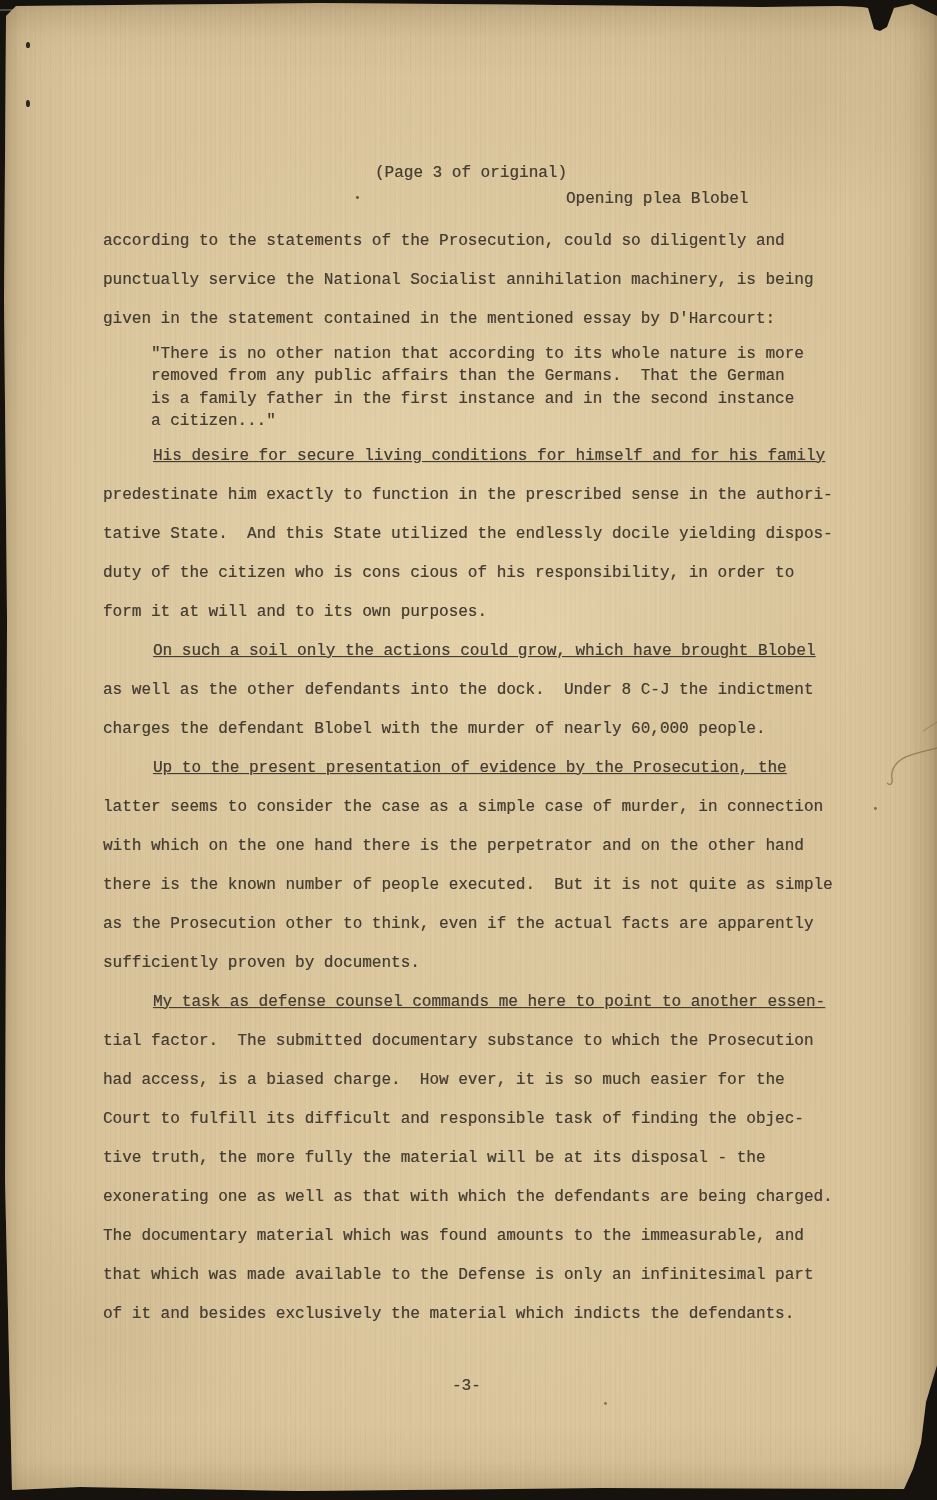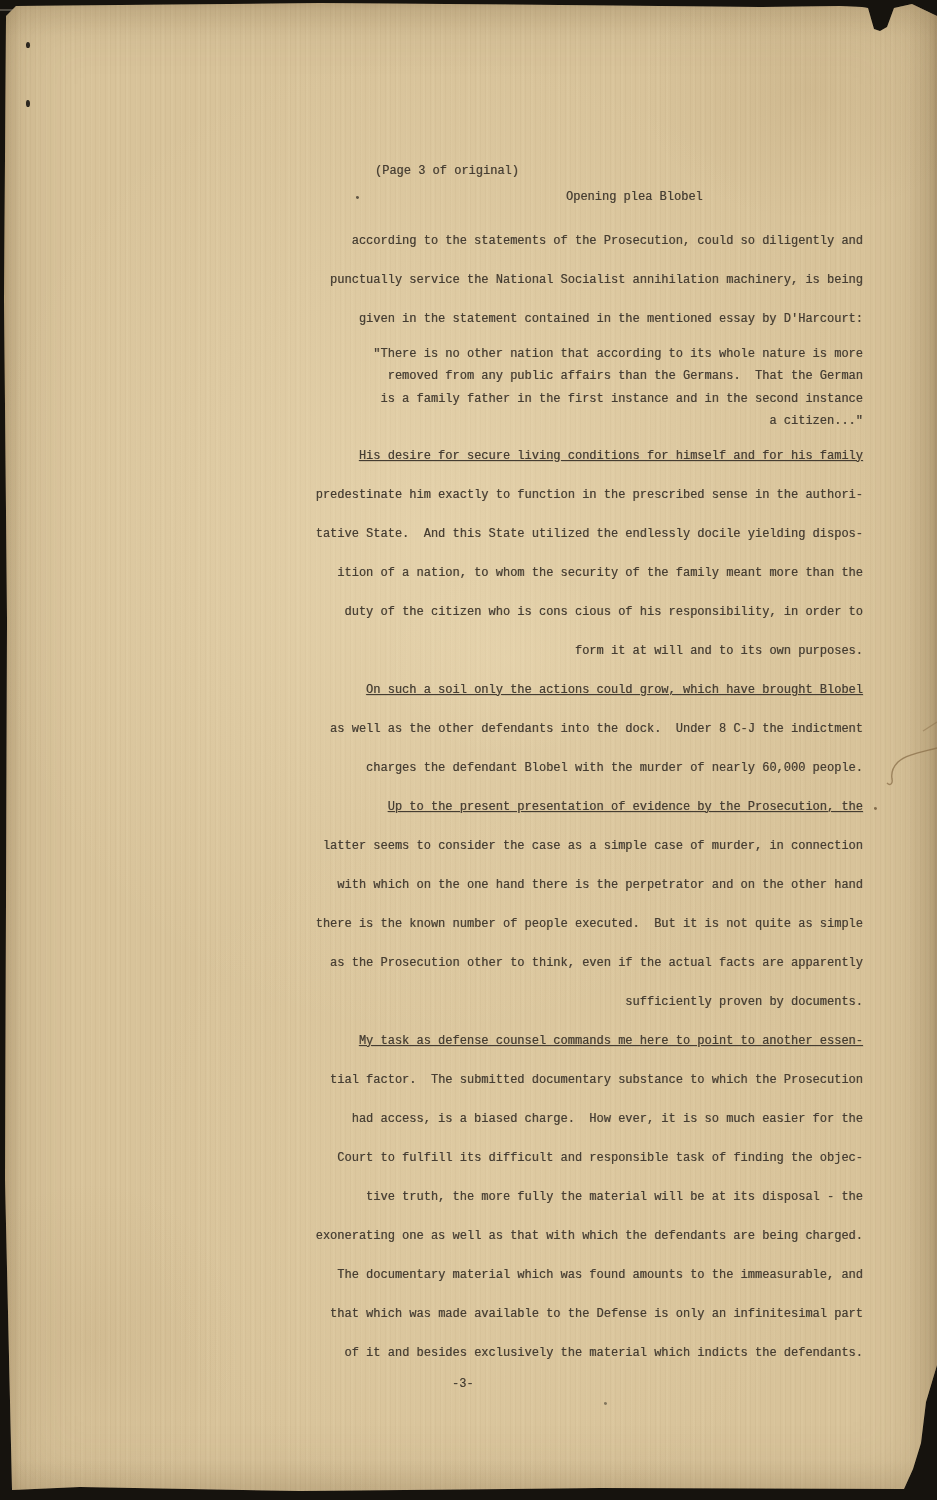--- a/index.html
+++ b/index.html
@@ -43,29 +43,29 @@
   .speck.a{left:26px;top:42px;width:4px;height:6px;}
   .speck.b{left:26px;top:100px;width:4px;height:7px;}
   .speck.c{left:356px;top:196px;width:3px;height:3px;opacity:.7;}
   .speck.d{left:874px;top:807px;width:3px;height:3px;background:#6d5638;opacity:.8;}
   .speck.e{left:604px;top:1402px;width:3px;height:3px;opacity:.5;}
   .crease{position:absolute;left:860px;top:700px;pointer-events:none;}
 
   .textlayer{position:absolute;left:0;top:0;width:937px;color:#45"3e"35;}
   .typed{
     color:#453d32;
-    font-size:12px;
+    font-size:16px;
     white-space:pre;
     text-shadow:0.4px 0.4px 0 rgba(69,61,50,.38), -0.3px 0 0 rgba(69,61,50,.22);
     letter-spacing:0;
   }
   .hdr-note{position:absolute;left:375px;top:164px;}
   .hdr-title{position:absolute;left:566px;top:190px;}
   .body-col{position:absolute;left:103px;top:222px;width:760px;}
-  .ln{line-height:39px;height:39px;text-align:right;}
+  .ln{line-height:39px;height:39px;}
   .quote{margin:4px 0 4px 48px;}
   .quote .ln{line-height:22.4px;height:22.4px;}
   .indent{padding-left:50px;text-decoration:underline;}
   .pg-num{position:absolute;left:452px;top:1377px;}
 </style>
 </head>
 <body>
 
 <div class="scan">
   <div class="bed-line"></div>
@@ -99,21 +99,20 @@
           <div class="typed ln">"There is no other nation that according to its whole nature is more</div>
           <div class="typed ln">removed from any public affairs than the Germans.  That the German</div>
           <div class="typed ln">is a family father in the first instance and in the second instance</div>
           <div class="typed ln">a citizen..."</div>
         </div>
 
         <div class="para">
           <div class="typed ln indent">His desire for secure living conditions for himself and for his family</div>
           <div class="typed ln">predestinate him exactly to function in the prescribed sense in the authori-</div>
           <div class="typed ln">tative State.  And this State utilized the endlessly docile yielding dispos-</div>
-          <div class="typed ln">ition of a nation, to whom the security of the family meant more than the</div>
           <div class="typed ln">duty of the citizen who is cons cious of his responsibility, in order to</div>
           <div class="typed ln">form it at will and to its own purposes.</div>
         </div>
 
         <div class="para">
           <div class="typed ln indent">On such a soil only the actions could grow, which have brought Blobel</div>
           <div class="typed ln">as well as the other defendants into the dock.  Under 8 C-J the indictment</div>
           <div class="typed ln">charges the defendant Blobel with the murder of nearly 60,000 people.</div>
         </div>
 

